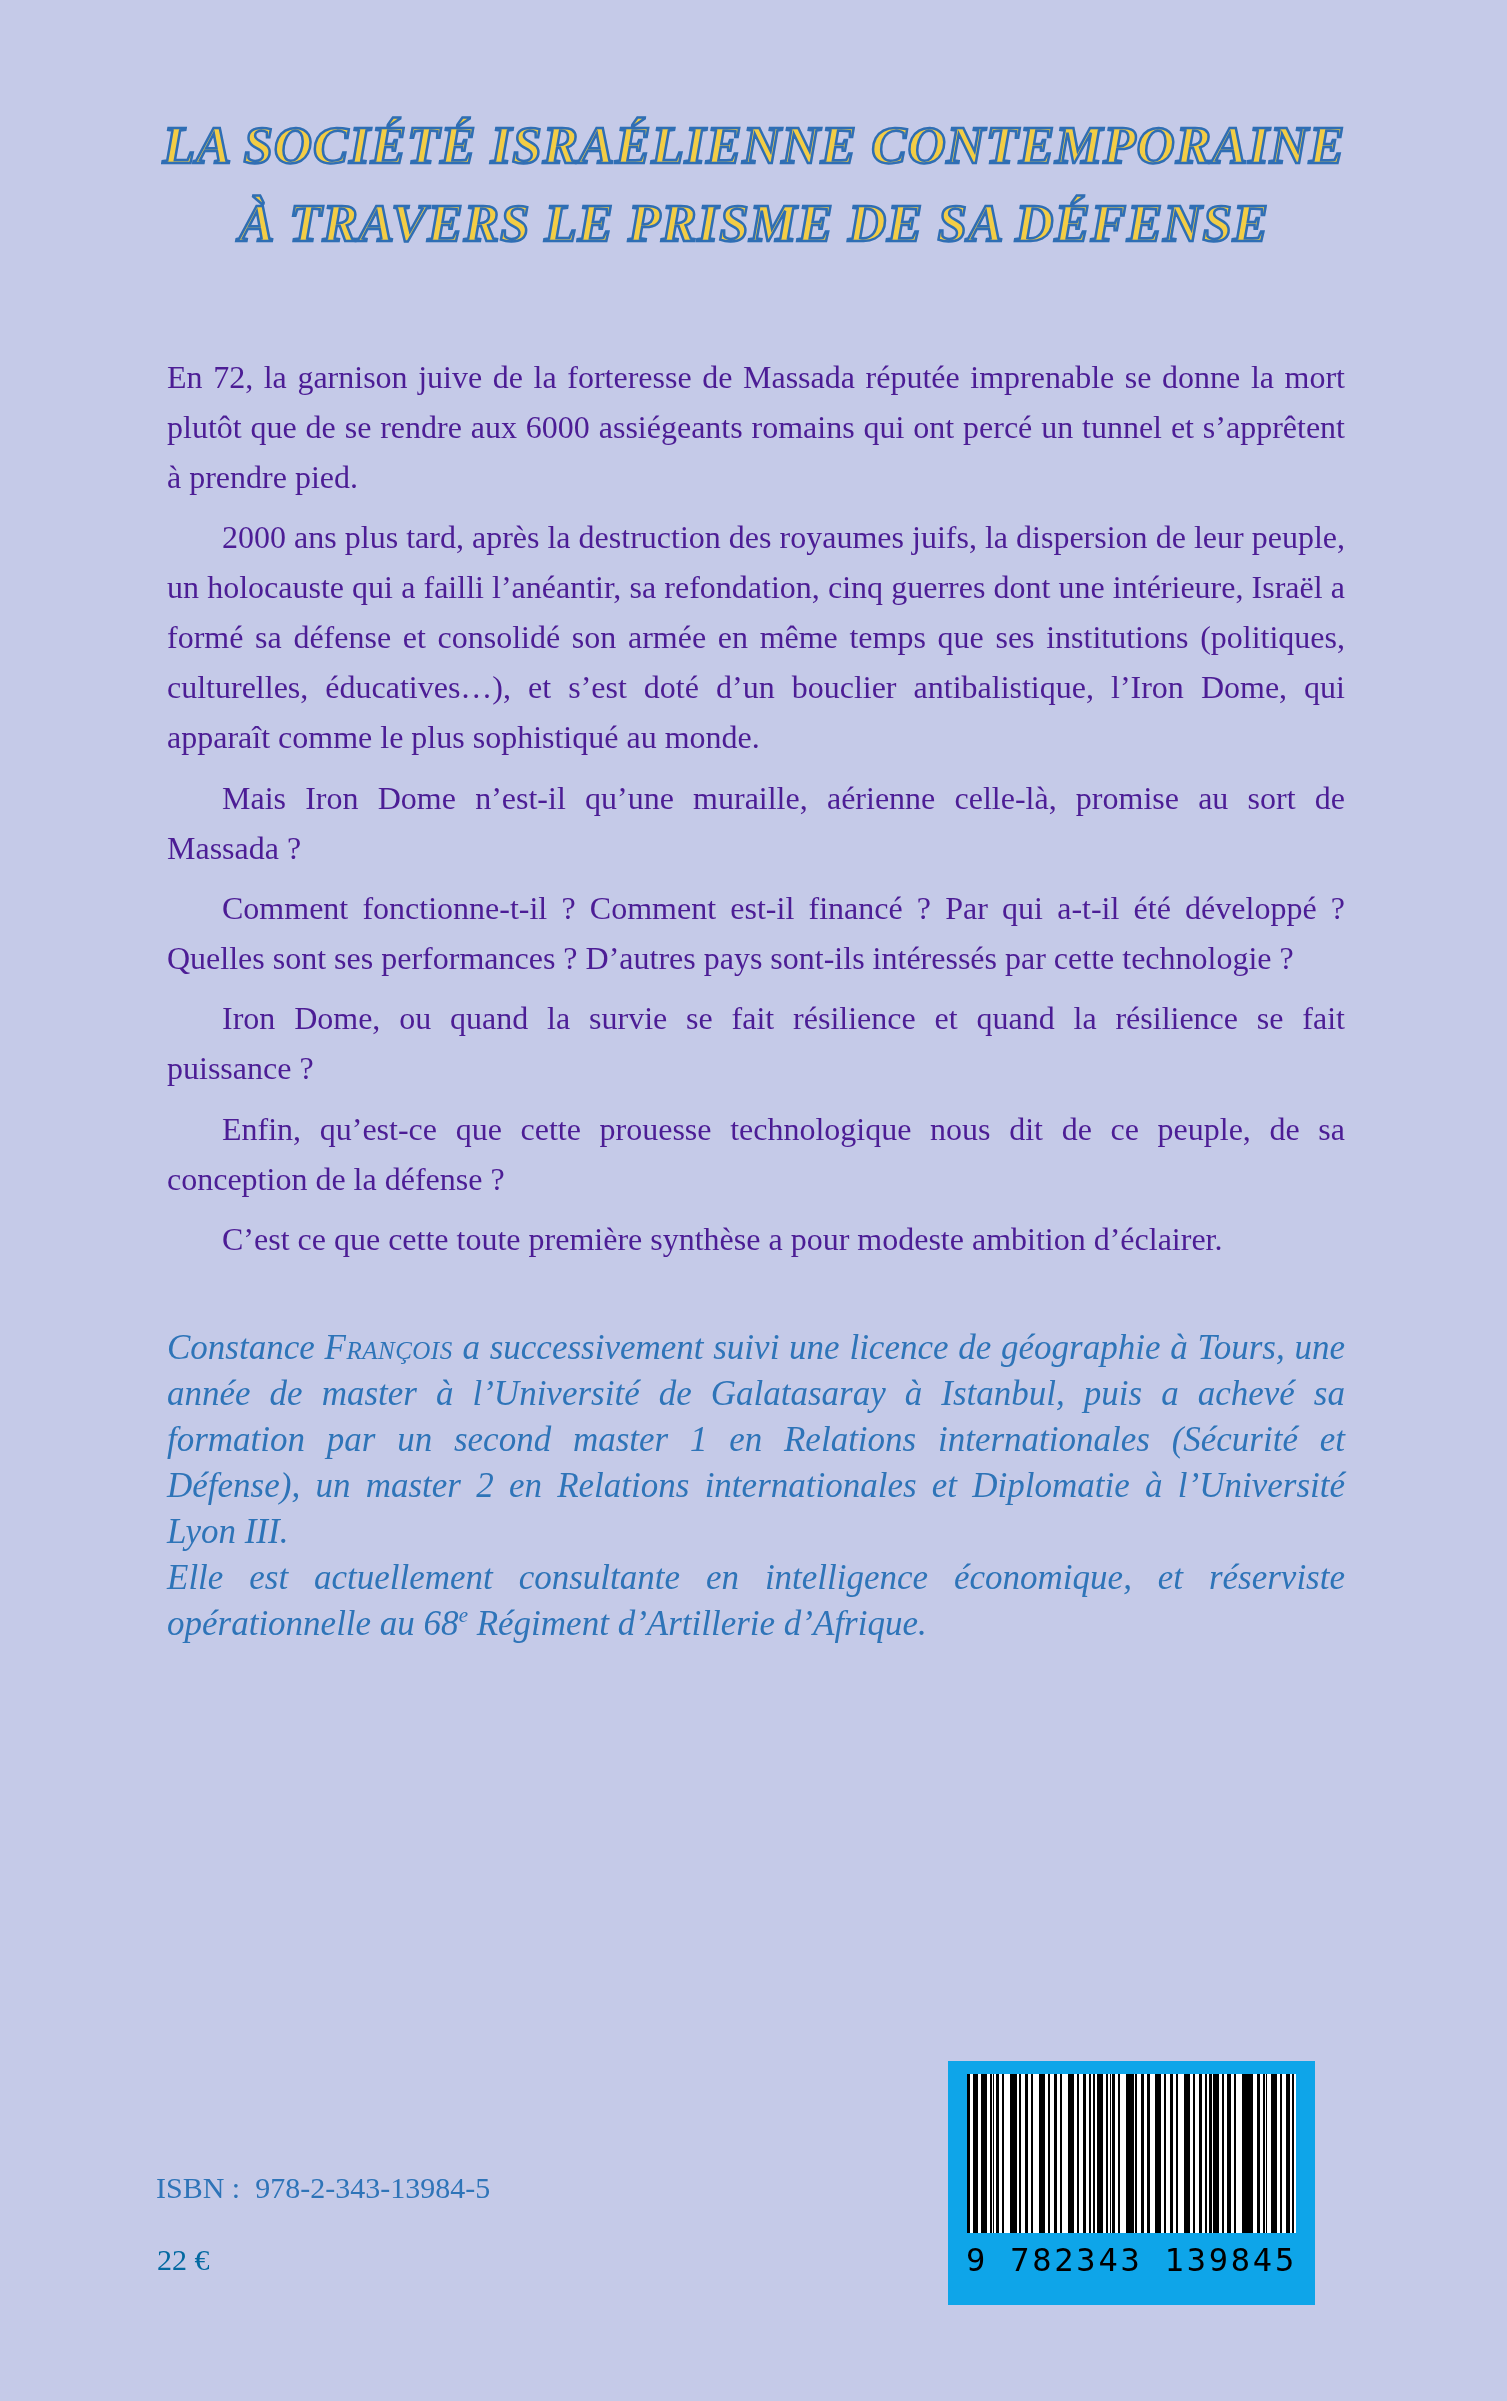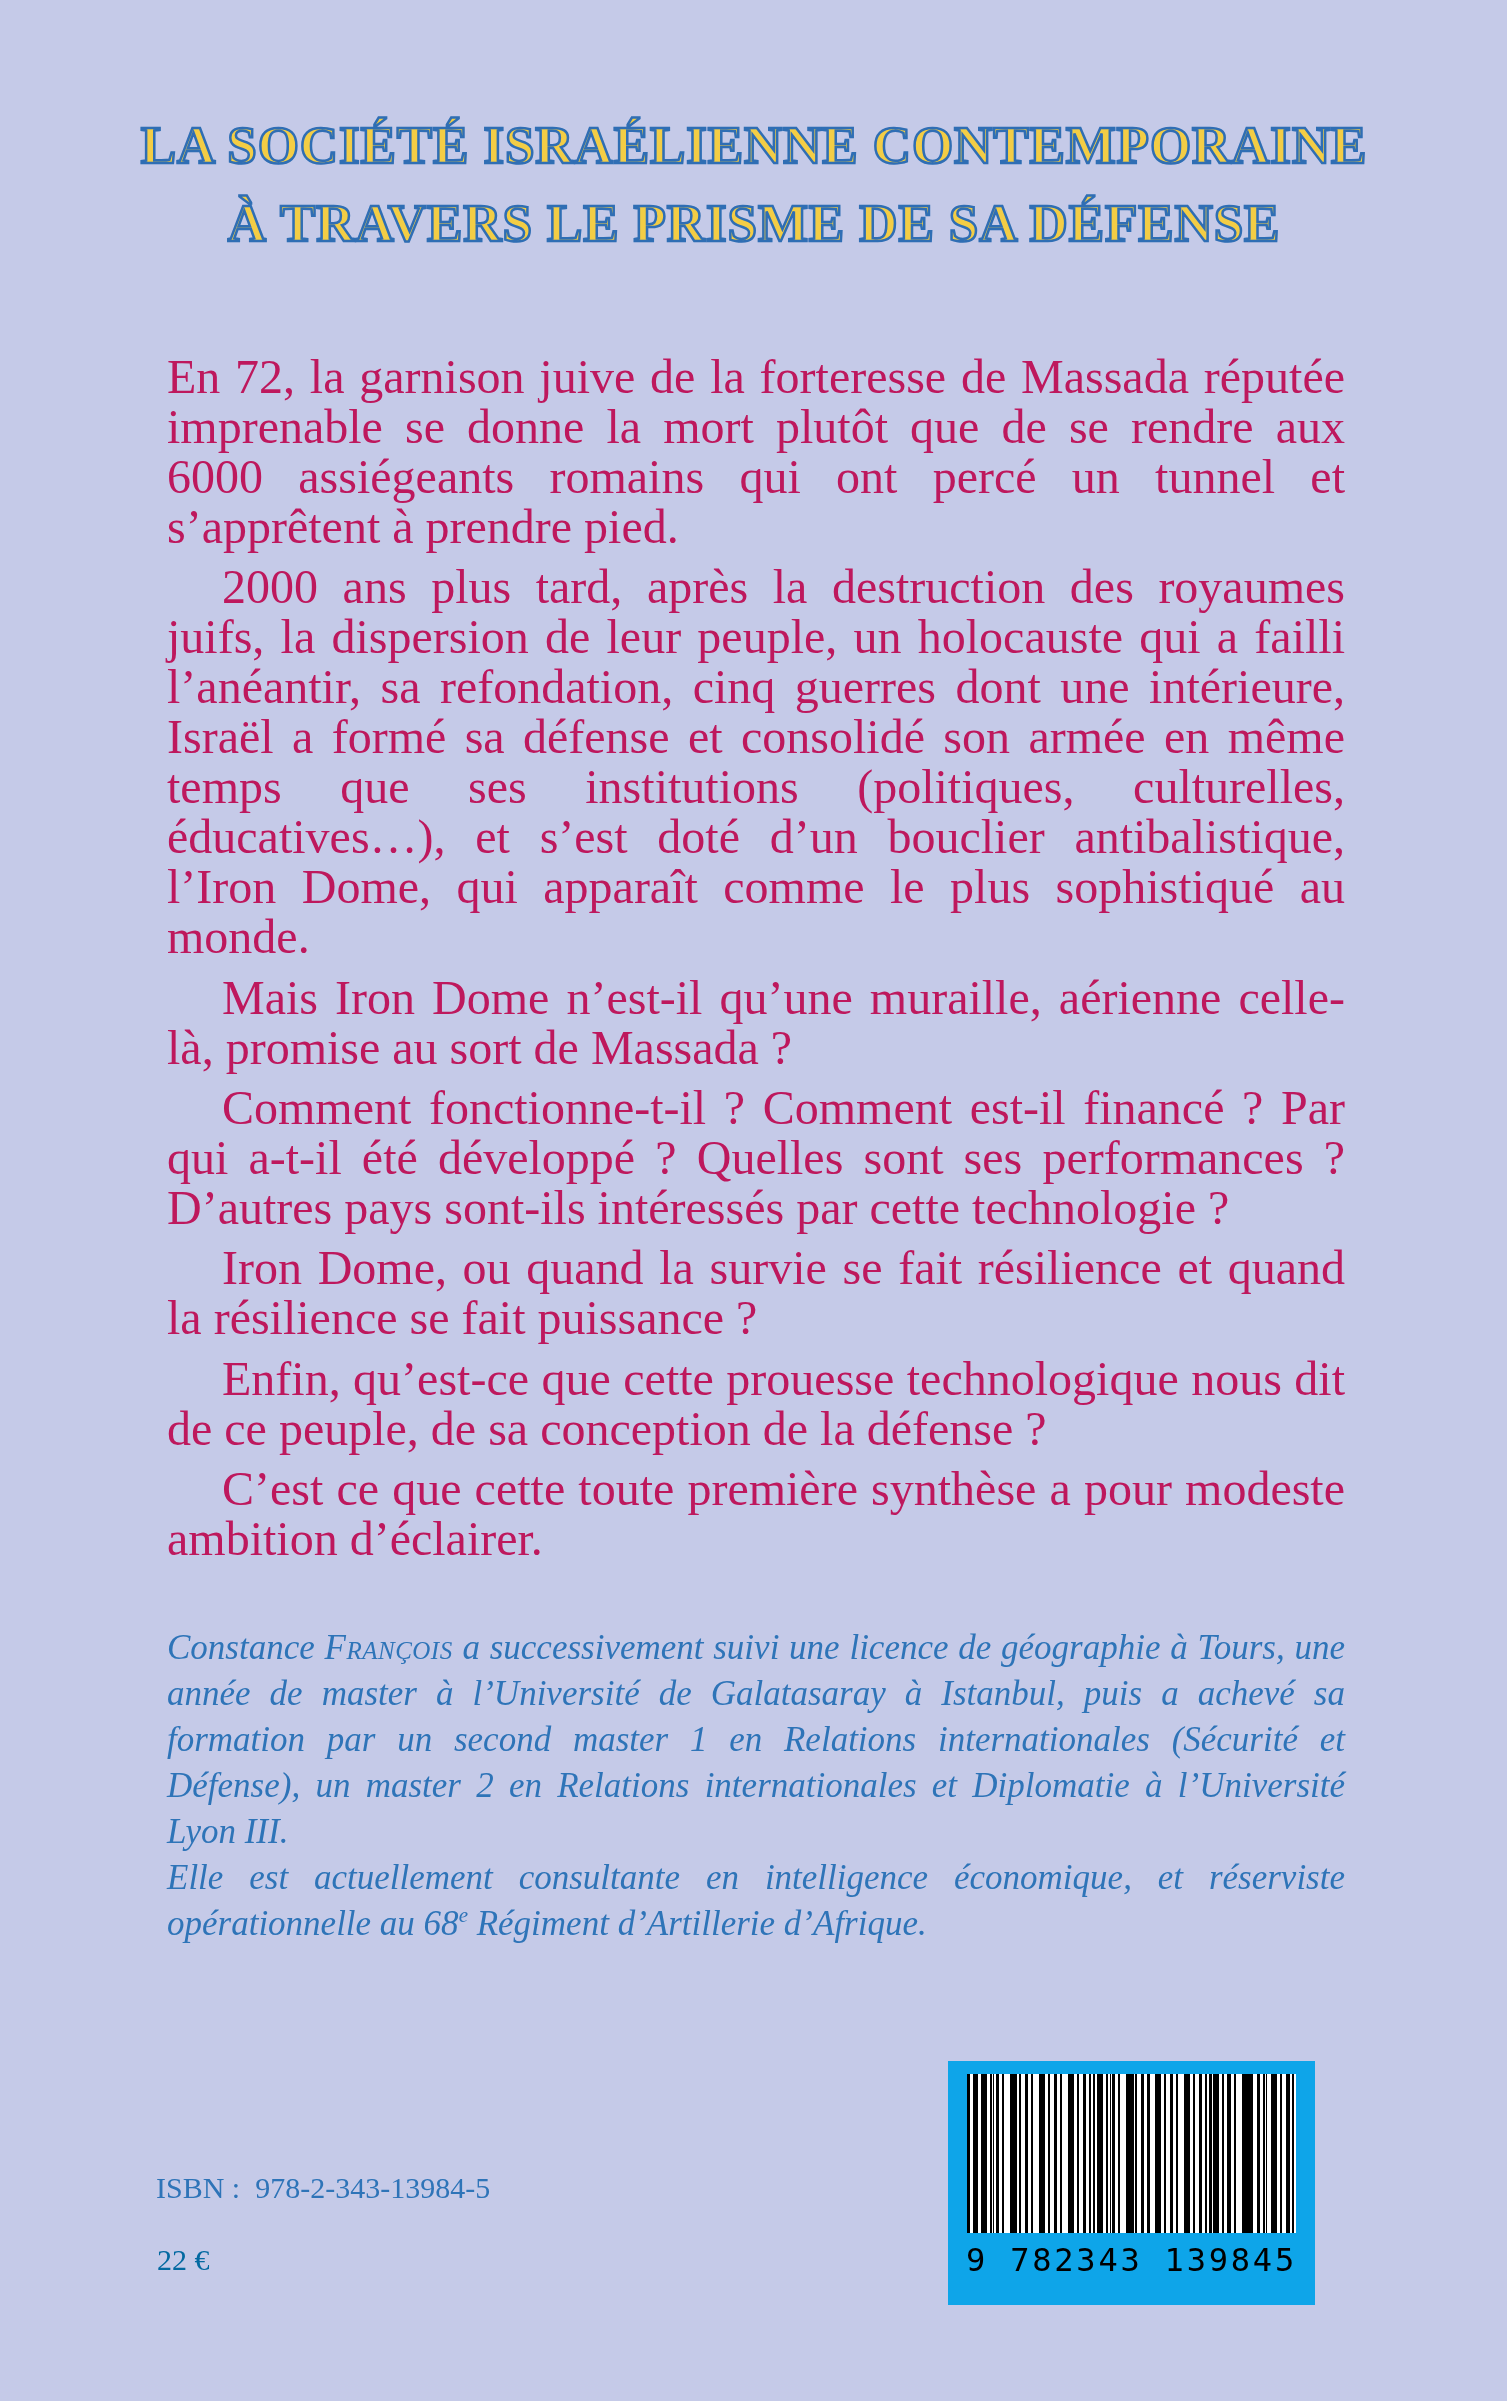--- a/index.html
+++ b/index.html
@@ -14,26 +14,27 @@
   
   .title-block{padding-top:106px;text-align:center;}
   .title-line{
     font-weight:bold;
     font-size:53px;
     letter-spacing:0.9px;
     line-height:1.48;
     color:#f3cd45;
     -webkit-text-stroke:2.5px #2f6eb4;
     text-shadow:0 0 0.9px #2f6eb4;
+    font-style:italic;
   }
   
   .synopsis{
     margin:89px 163px 0 167px;
-    color:#be185d;
-    font-size:48px;
+    color:#4c1d95;
+    font-size:32px;
     line-height:50px;
     text-align:justify;
   }
   .body-para{margin:0 0 10.4px 0;}
   .body-para.indent{text-indent:55px;}
   
   .bio{
     margin:61px 163px 0 167px;
     color:#2e74b8;
     font-style:italic;

